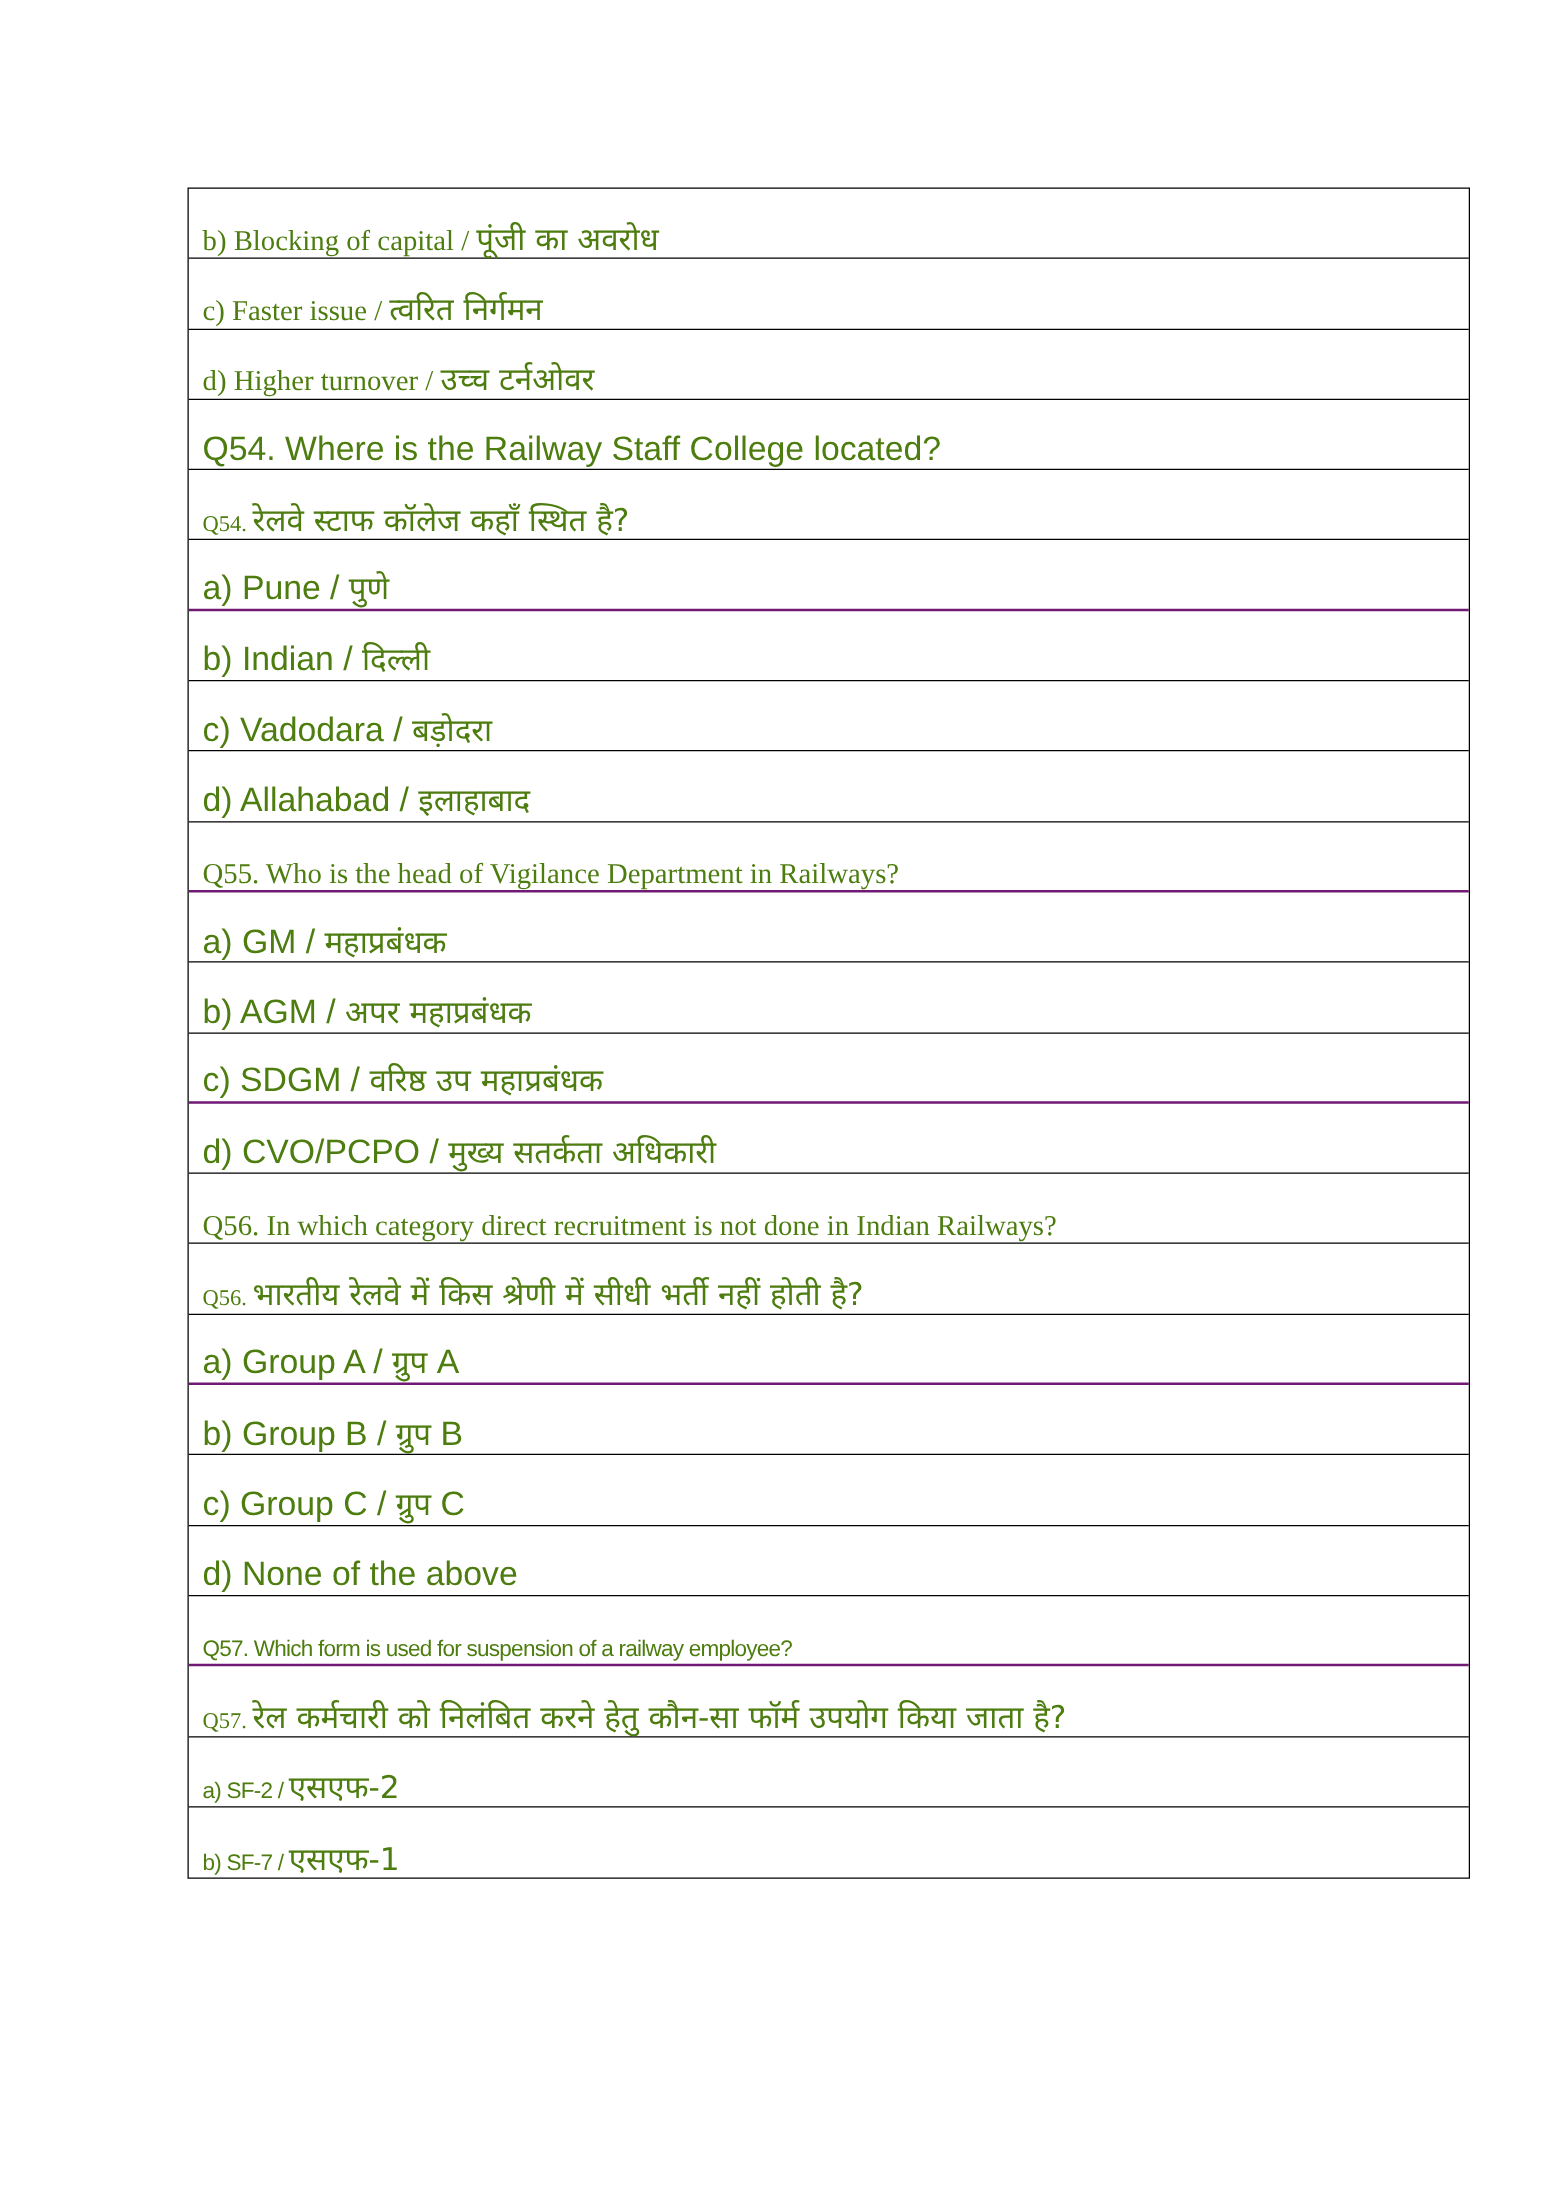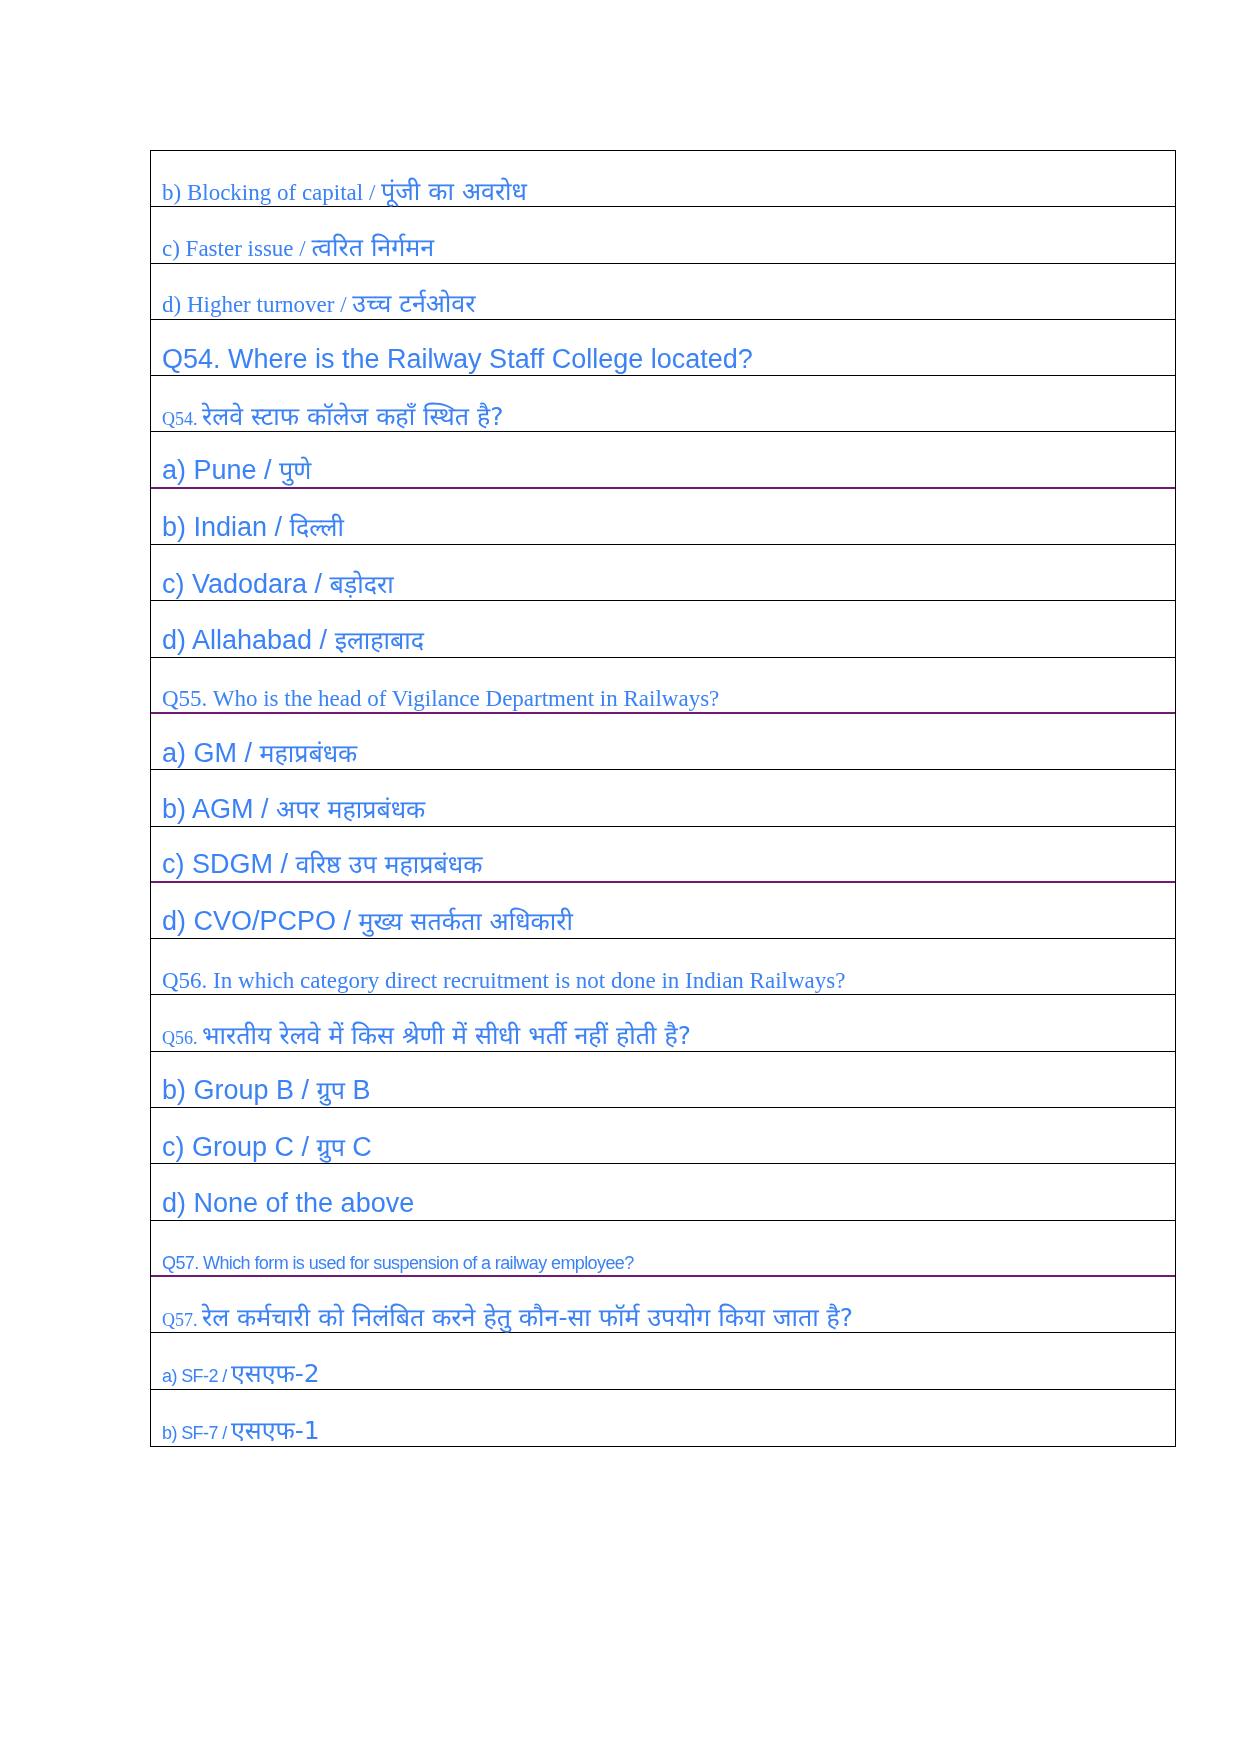--- a/index.html
+++ b/index.html
@@ -10,21 +10,21 @@
       left: 150px; top: 150px;
       width: 1026px;
       border: 1px solid #000;
       box-sizing: border-box;
     }
     .row {
       height: 56.3px;
       box-sizing: border-box;
       border-bottom: 1px solid #000;
       position: relative;
-      color: #3b82f6;
+      color: #4d7c0f;
     }
     .row:last-child { border-bottom: none; }
     .row.thick { border-bottom: 2px solid #701a75; }
     .cell {
       position: absolute;
       left: 11px; bottom: 1px;
       white-space: nowrap;
       line-height: 1.1;
     }
     .serif { font-family: "Liberation Serif", "DejaVu Serif", serif; font-size: 23px; }
@@ -83,20 +83,23 @@
     <div class="row">
       <div class="cell"><span class="sans">d) CVO/PCPO / </span><span class="hi">मुख्य सतर्कता अधिकारी</span></div>
     </div>
 
     <div class="row">
       <div class="cell"><span class="serif">Q56. In which category direct recruitment is not done in Indian Railways?</span></div>
     </div>
     <div class="row">
       <div class="cell"><span class="prefix-serif">Q56. </span><span class="hi">भारतीय रेलवे में किस श्रेणी में सीधी भर्ती नहीं होती है?</span></div>
     </div>
+    <div class="row thick">
+      <div class="cell"><span class="sans">a) Group A / </span><span class="hi">ग्रुप</span><span class="sans"> A</span></div>
+    </div>
     <div class="row">
       <div class="cell"><span class="sans">b) Group B / </span><span class="hi">ग्रुप</span><span class="sans"> B</span></div>
     </div>
     <div class="row">
       <div class="cell"><span class="sans">c) Group C / </span><span class="hi">ग्रुप</span><span class="sans"> C</span></div>
     </div>
     <div class="row">
       <div class="cell"><span class="sans">d) None of the above</span></div>
     </div>
 

